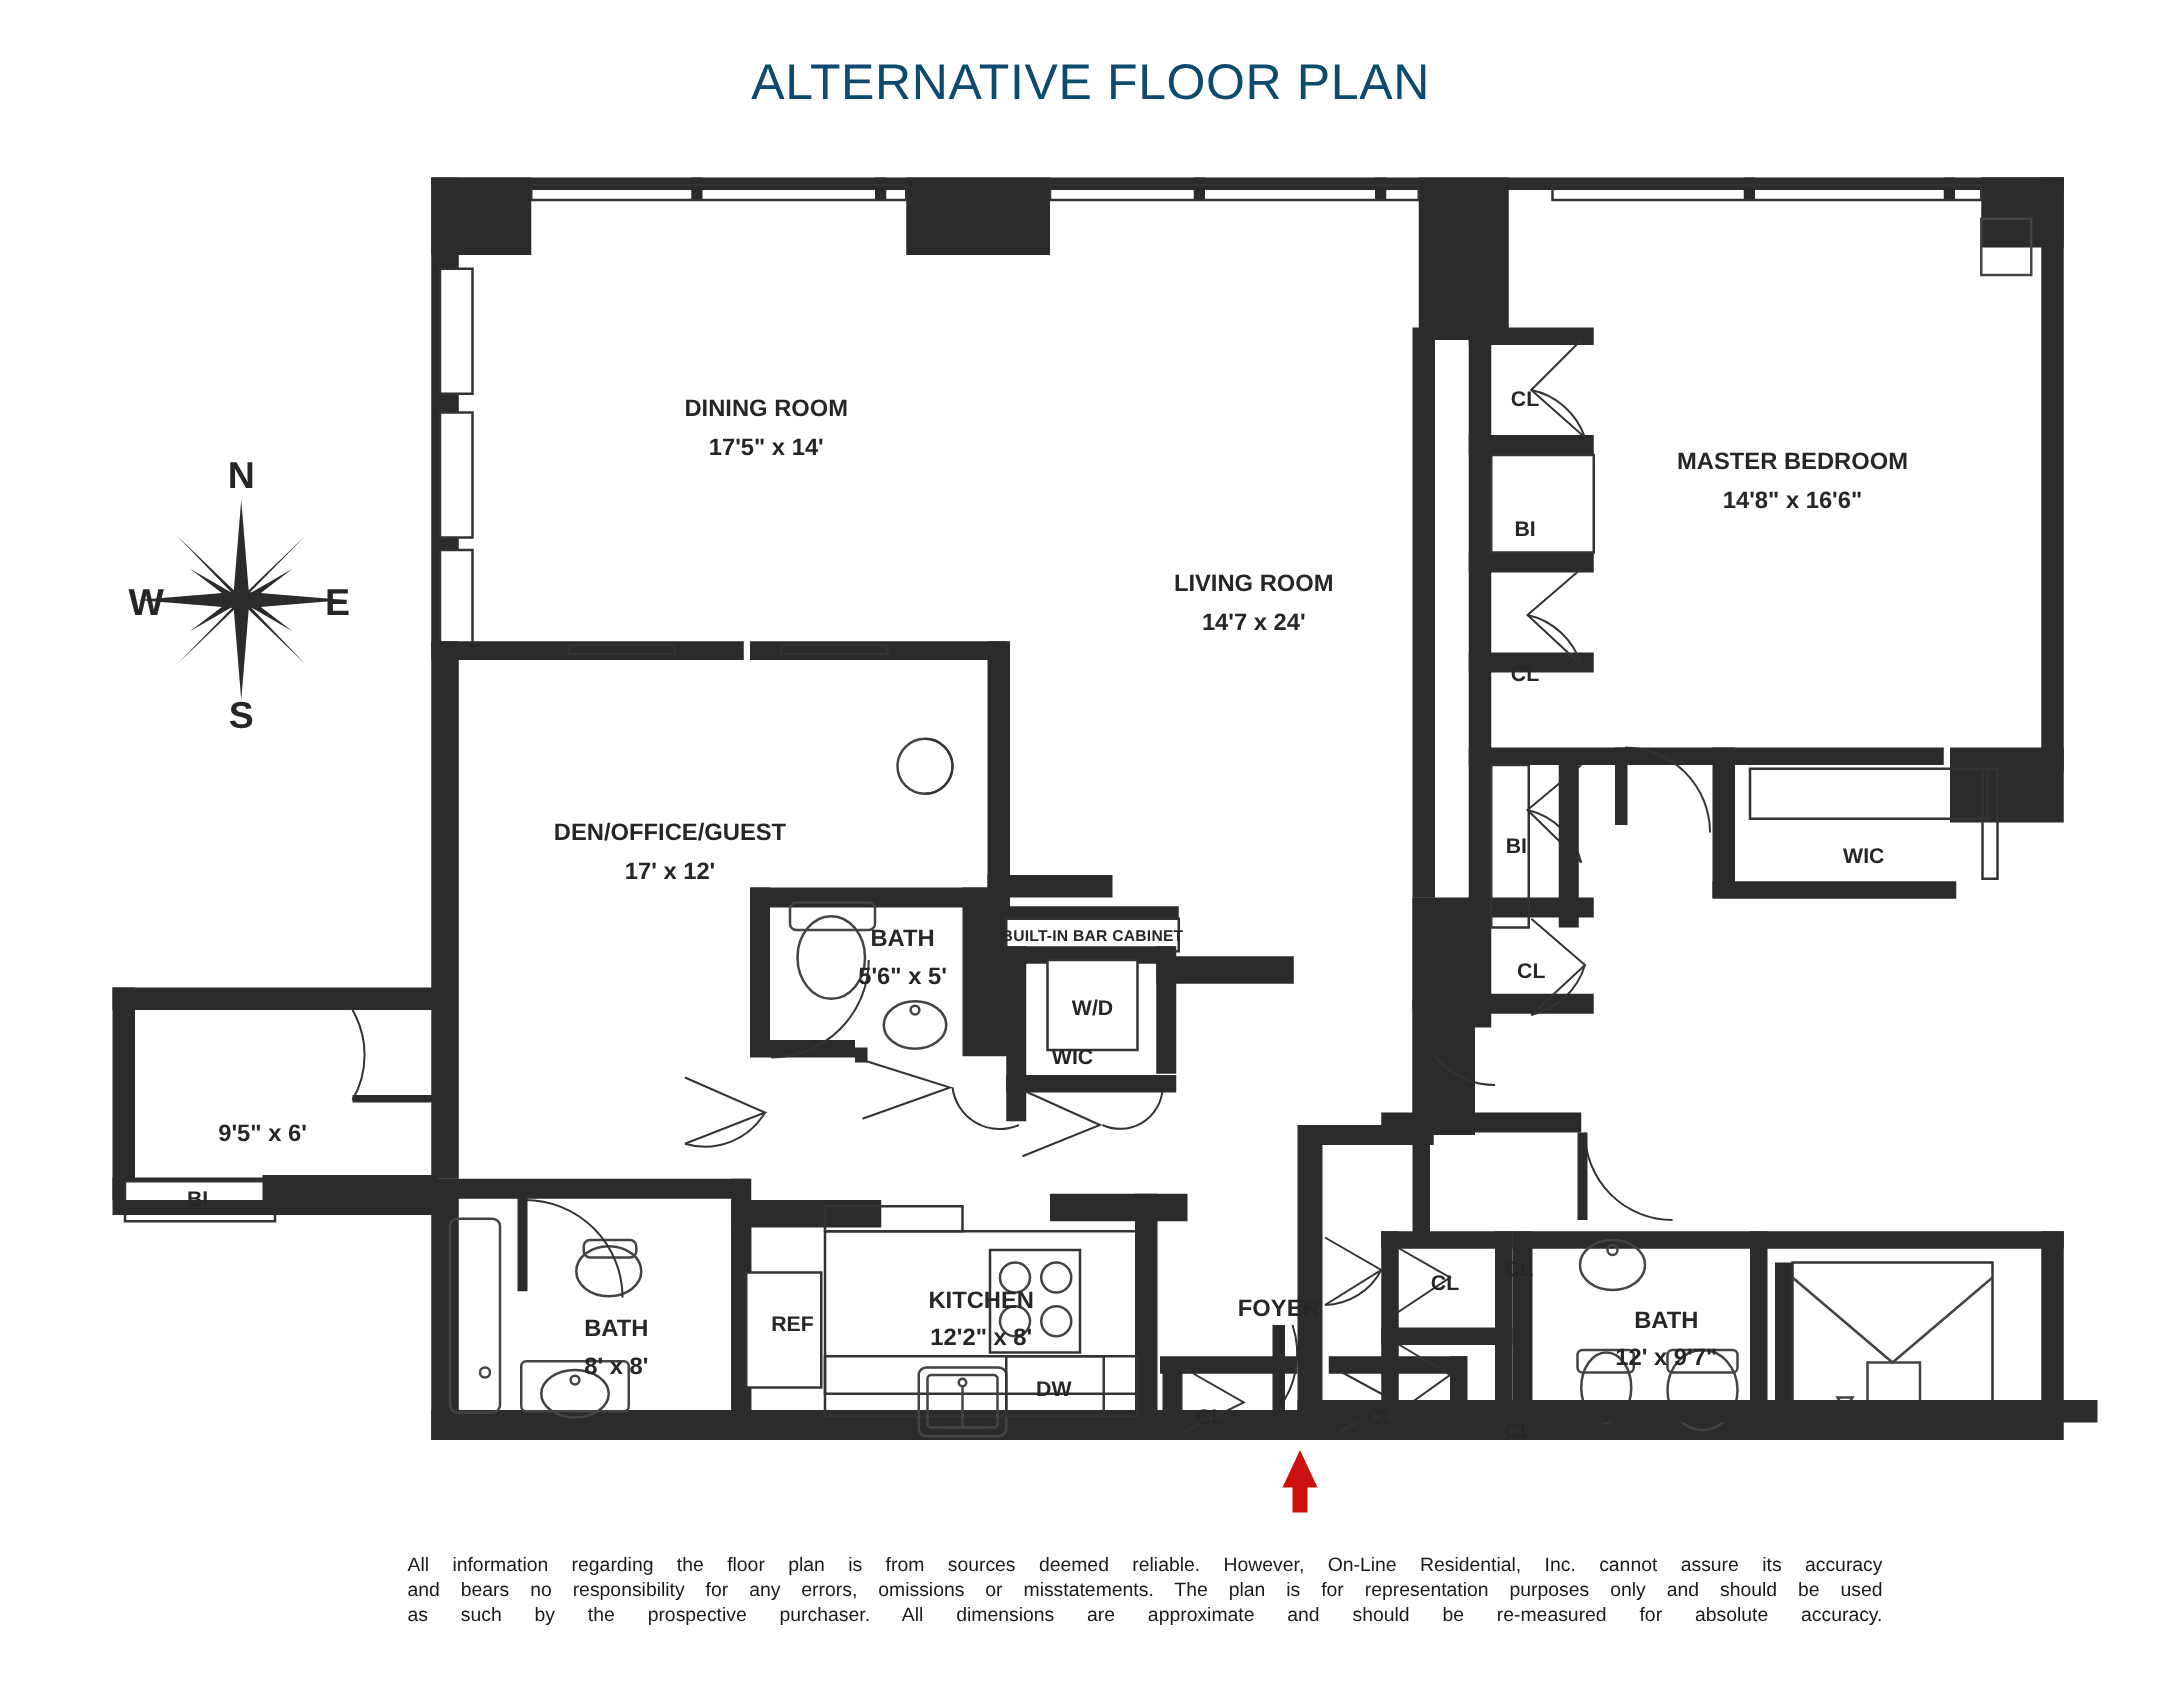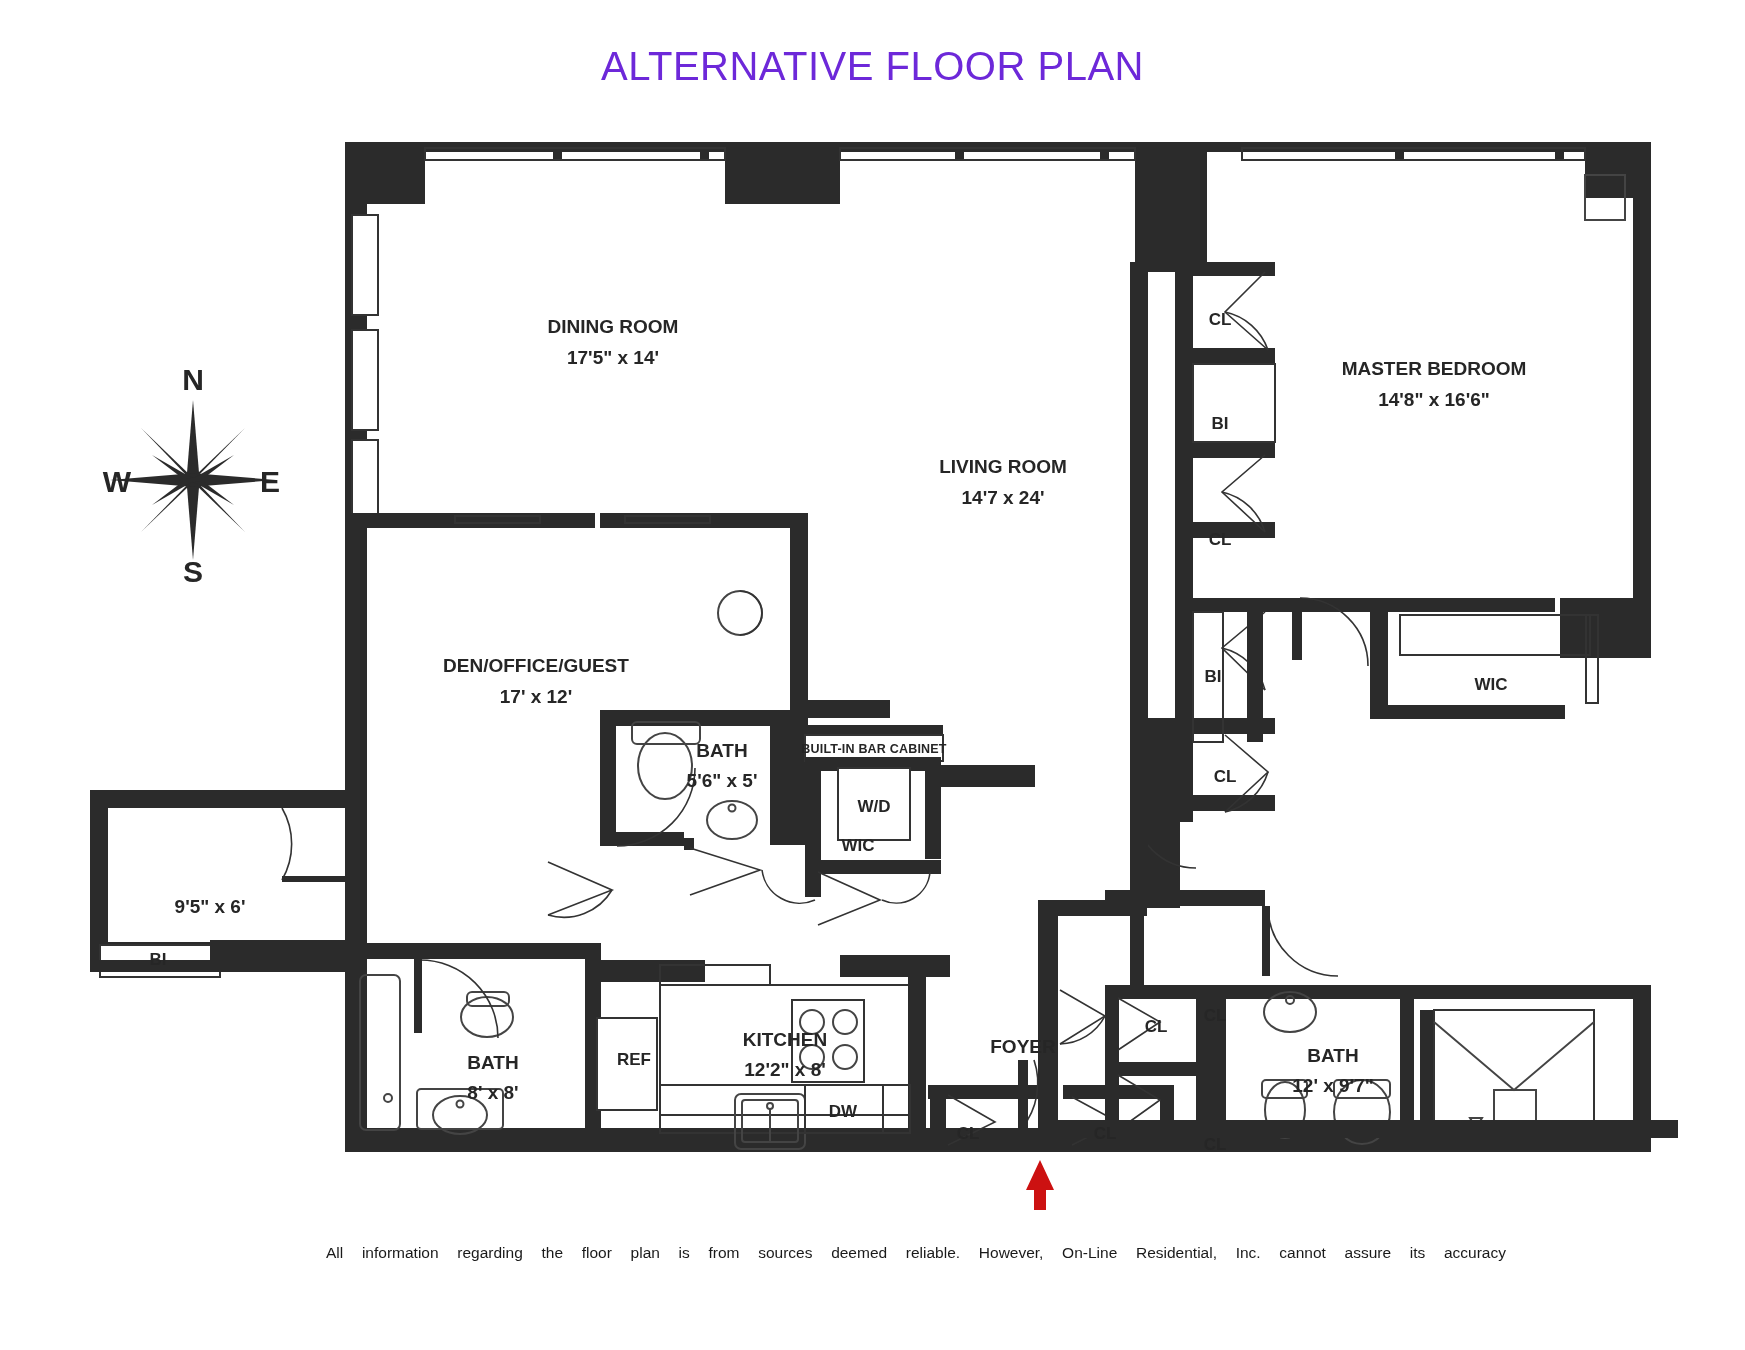--- a/index.html
+++ b/index.html
@@ -1,20 +1,20 @@
 <!DOCTYPE html>
 <html><head>
 <meta charset="utf-8">
 <style>
   html,body{margin:0;padding:0;background:#ffffff;}
   body{width:1745px;height:1350px;font-family:"Liberation Sans",sans-serif;overflow:hidden;}
   .page{position:relative;width:1745px;height:1350px;background:#fff;}
   #plan-title{
     position:absolute;top:44px;left:0;width:1745px;text-align:center;
-    font-size:40px;font-weight:400;color:#6d28d9;letter-spacing:0.5px;
+    font-size:40px;font-weight:400;color:#0c4a6e;letter-spacing:0.5px;
     font-family:"Liberation Sans",sans-serif;
   }
   #floor-svg{position:absolute;top:0;left:0;}
   .disclaimer{
     position:absolute;left:283px;top:1243px;width:1180px;
     font-family:"Liberation Sans",sans-serif;
     font-size:15.5px;line-height:20px;color:#1a1a1a;
     text-align:justify;text-align-last:justify;margin-left:43px;
     -moz-text-align-last:justify;
   }
@@ -313,15 +313,17 @@
     </g>
 
     <g>
       <polygon points="1040,1160 1054,1190 1046,1190 1046,1210 1034,1210 1034,1190 1026,1190" fill="#cc1111"></polygon>
     </g>
 
   </svg>
 
   <div class="disclaimer">
     <p>All information regarding the floor plan is from sources deemed reliable. However, On-Line Residential, Inc. cannot assure its accuracy</p>
+    <p>and bears no responsibility for any errors, omissions or misstatements. The plan is for representation purposes only and should be used</p>
+    <p class="last">as such by the prospective purchaser. All dimensions are approximate and should be re-measured for absolute accuracy.</p>
   </div>
 
 </div>
 
 </body></html>

